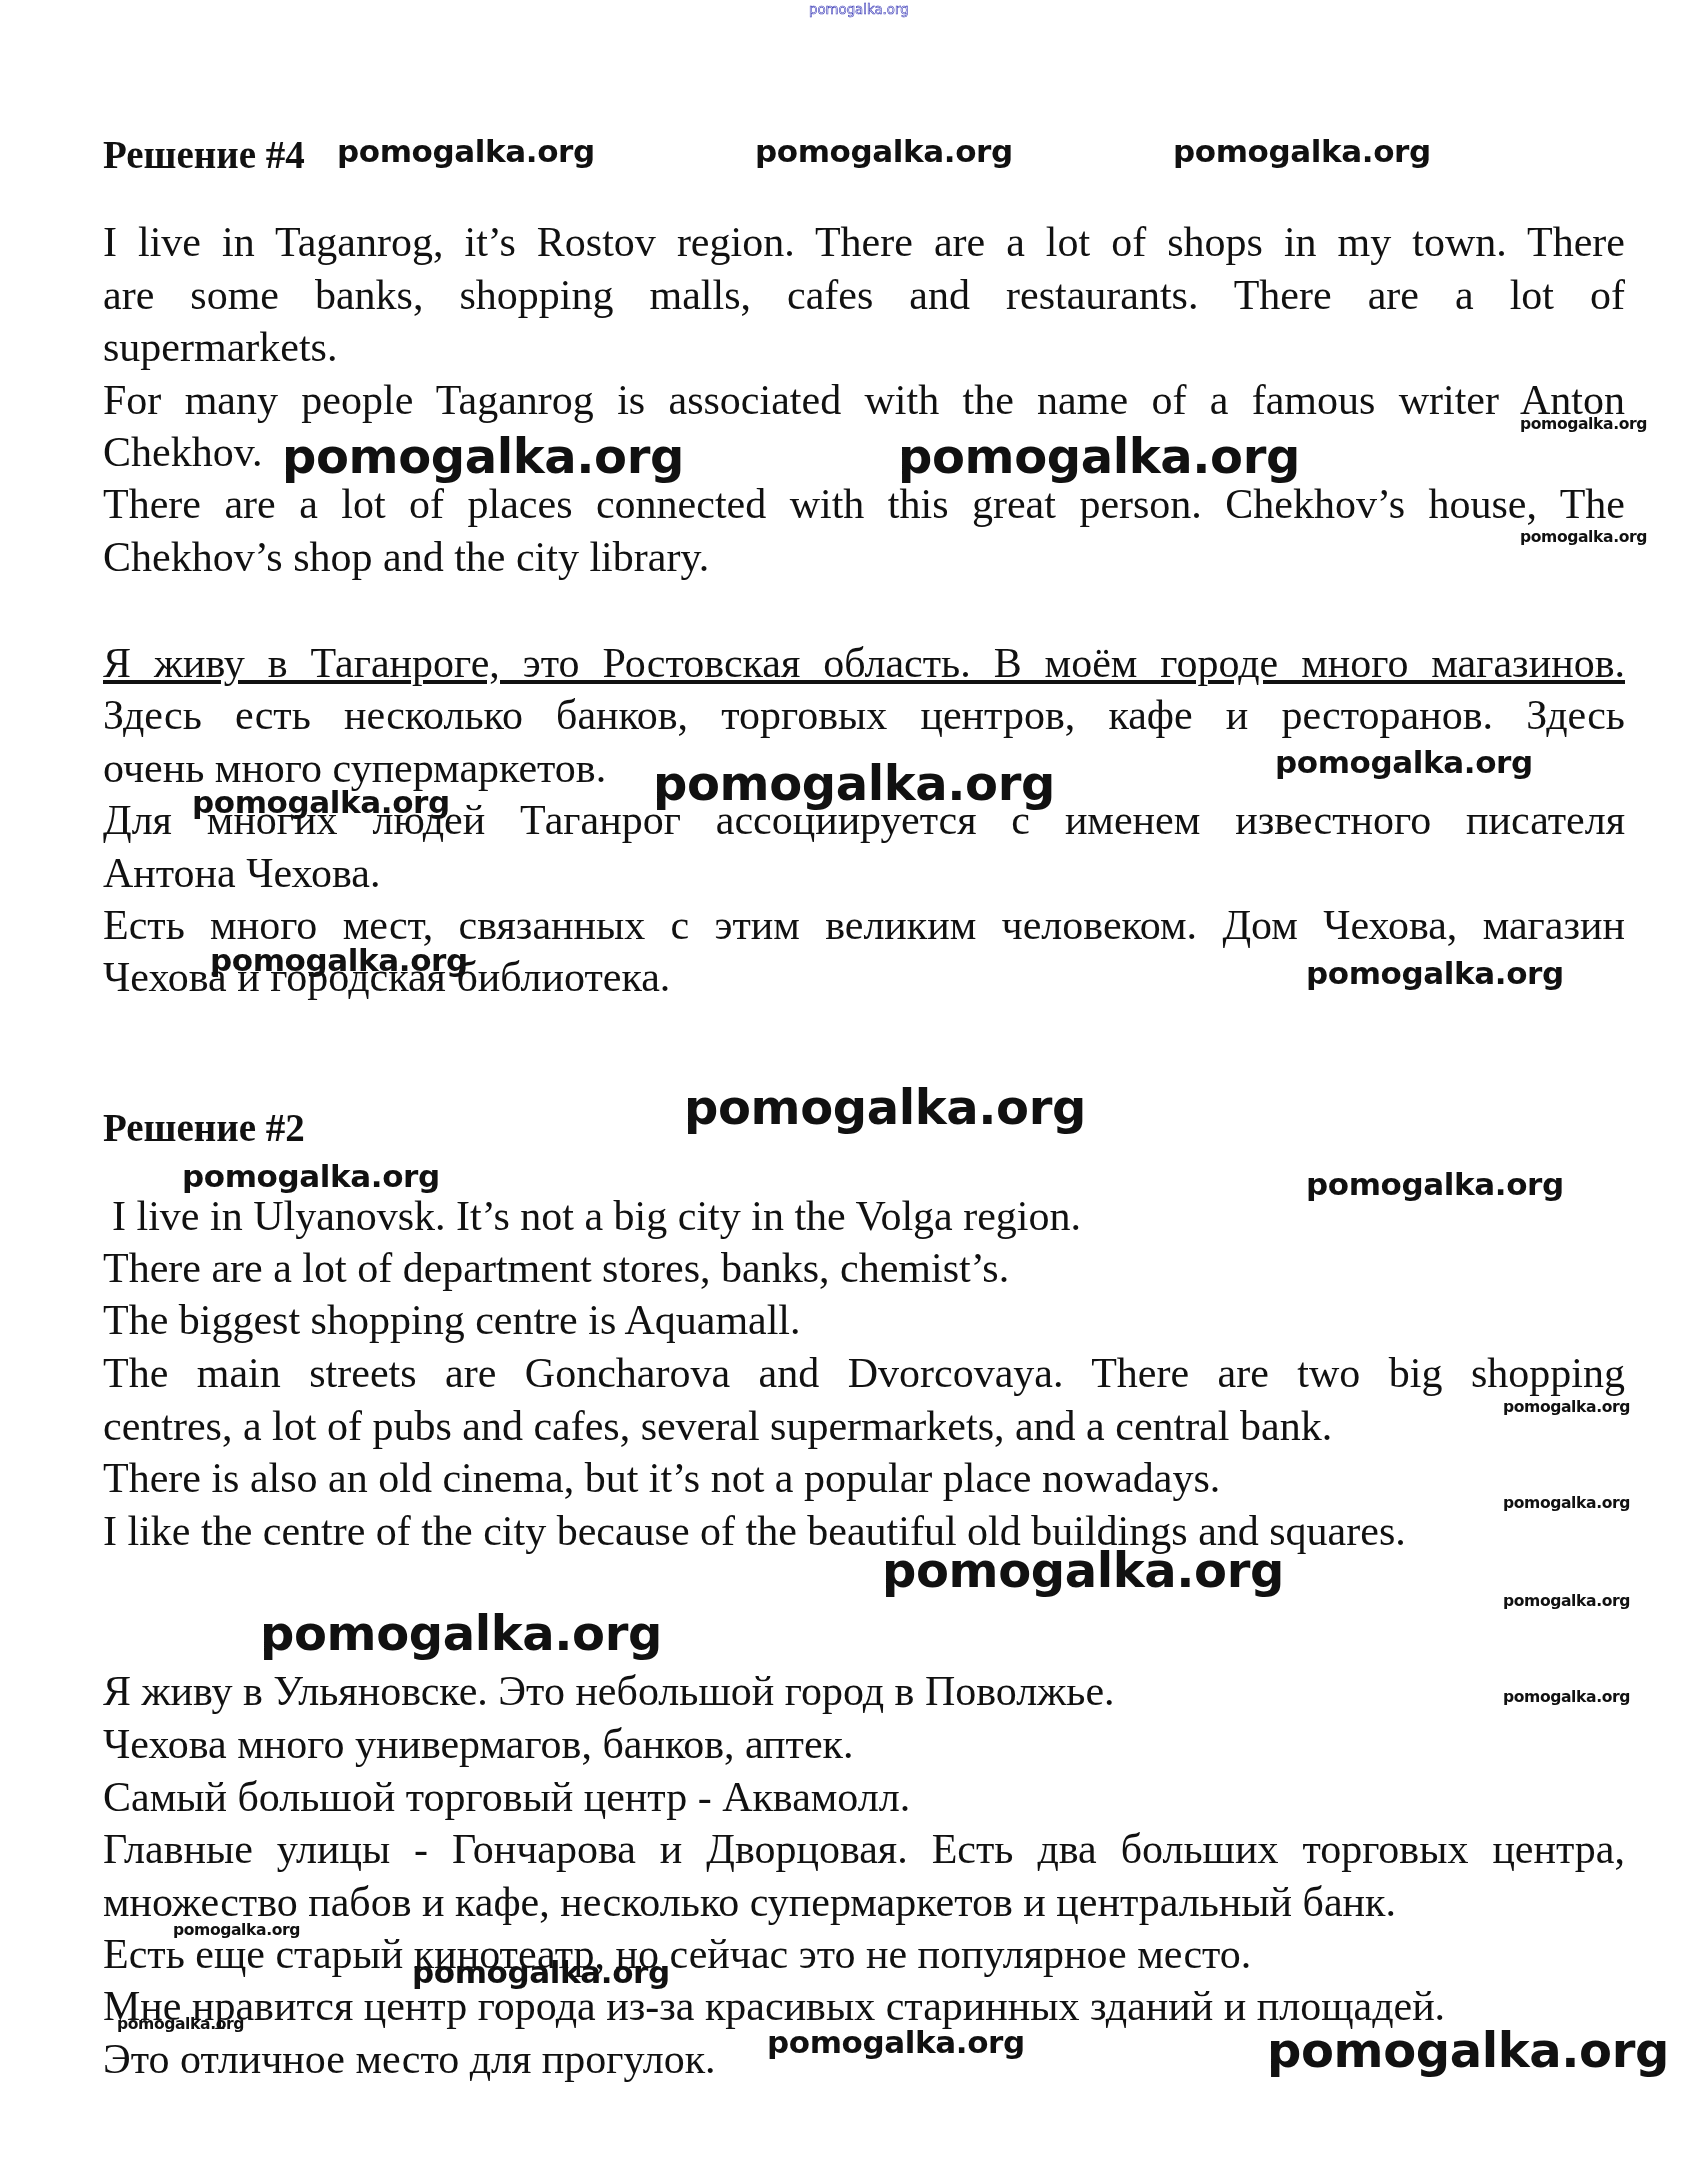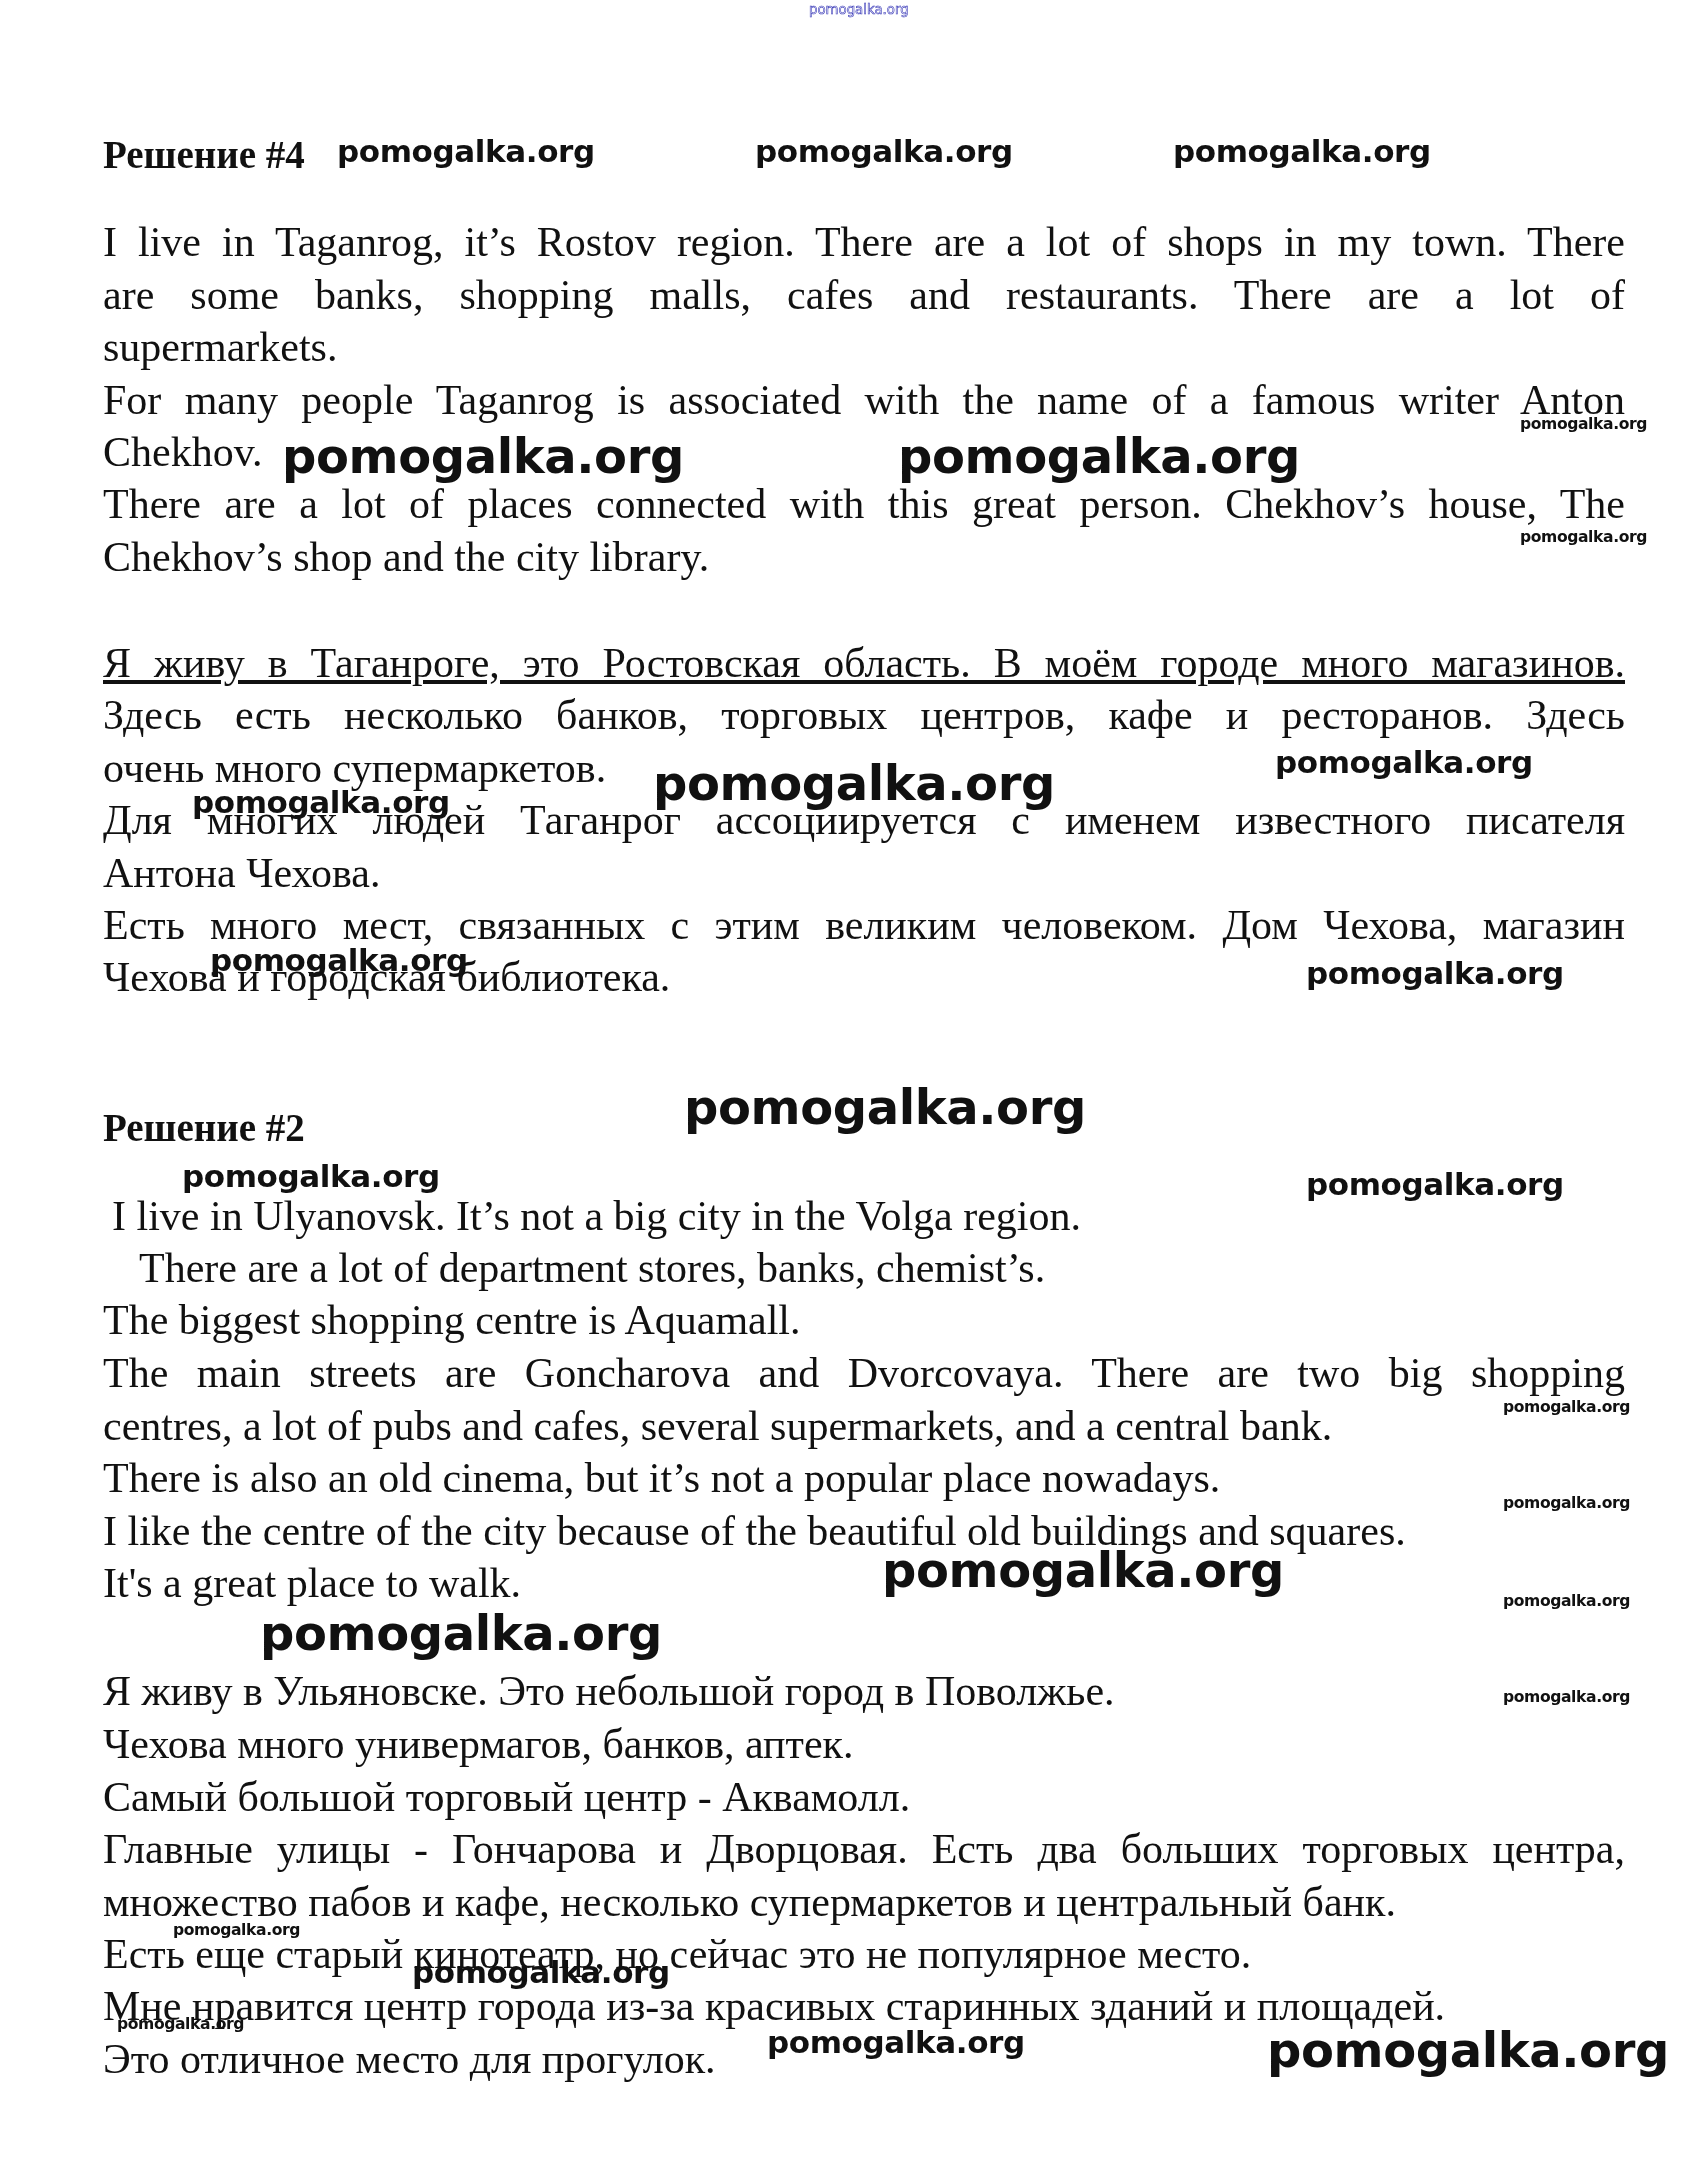--- a/index.html
+++ b/index.html
@@ -50,27 +50,26 @@
   <div class="line justify" style="top:690px;">Здесь есть несколько банков, торговых центров, кафе и ресторанов. Здесь</div>
   <div class="line" style="top:743px;">очень много супермаркетов.</div>
   <div class="line justify" style="top:795px;">Для многих людей Таганрог ассоциируется с именем известного писателя</div>
   <div class="line" style="top:848px;">Антона Чехова.</div>
   <div class="line justify" style="top:900px;">Есть много мест, связанных с этим великим человеком. Дом Чехова, магазин</div>
   <div class="line" style="top:952px;">Чехова и городская библиотека.</div>
 
   <div class="heading" style="top:1104px;">Решение #2</div>
 
   <div class="line" style="top:1191px;margin-left:9px;">I live in Ulyanovsk. It’s not a big city in the Volga region.</div>
-  <div class="line" style="top:1243px;margin-left:36px;">There are a lot of department stores, banks, chemist’s.</div>
+  <div class="line" style="top:1243px;">There are a lot of department stores, banks, chemist’s.</div>
   <div class="line" style="top:1295px;">The biggest shopping centre is Aquamall.</div>
   <div class="line justify" style="top:1348px;">The main streets are Goncharova and Dvorcovaya. There are two big shopping</div>
   <div class="line" style="top:1401px;">centres, a lot of pubs and cafes, several supermarkets, and a central bank.</div>
   <div class="line" style="top:1453px;">There is also an old cinema, but it’s not a popular place nowadays.</div>
   <div class="line" style="top:1506px;">I like the centre of the city because of the beautiful old buildings and squares.</div>
-  <div class="line" style="top:1558px;">It's a great place to walk.</div>
 
   <div class="line" style="top:1666px;">Я живу в Ульяновске. Это небольшой город в Поволжье.</div>
   <div class="line" style="top:1719px;">Чехова много универмагов, банков, аптек.</div>
   <div class="line" style="top:1772px;">Самый большой торговый центр - Аквамолл.</div>
   <div class="line justify" style="top:1824px;">Главные улицы - Гончарова и Дворцовая. Есть два больших торговых центра,</div>
   <div class="line" style="top:1877px;">множество пабов и кафе, несколько супермаркетов и центральный банк.</div>
   <div class="line" style="top:1929px;">Есть еще старый кинотеатр, но сейчас это не популярное место.</div>
   <div class="line" style="top:1981px;">Мне нравится центр города из-за красивых старинных зданий и площадей.</div>
   <div class="line" style="top:2034px;">Это отличное место для прогулок.</div>
 

